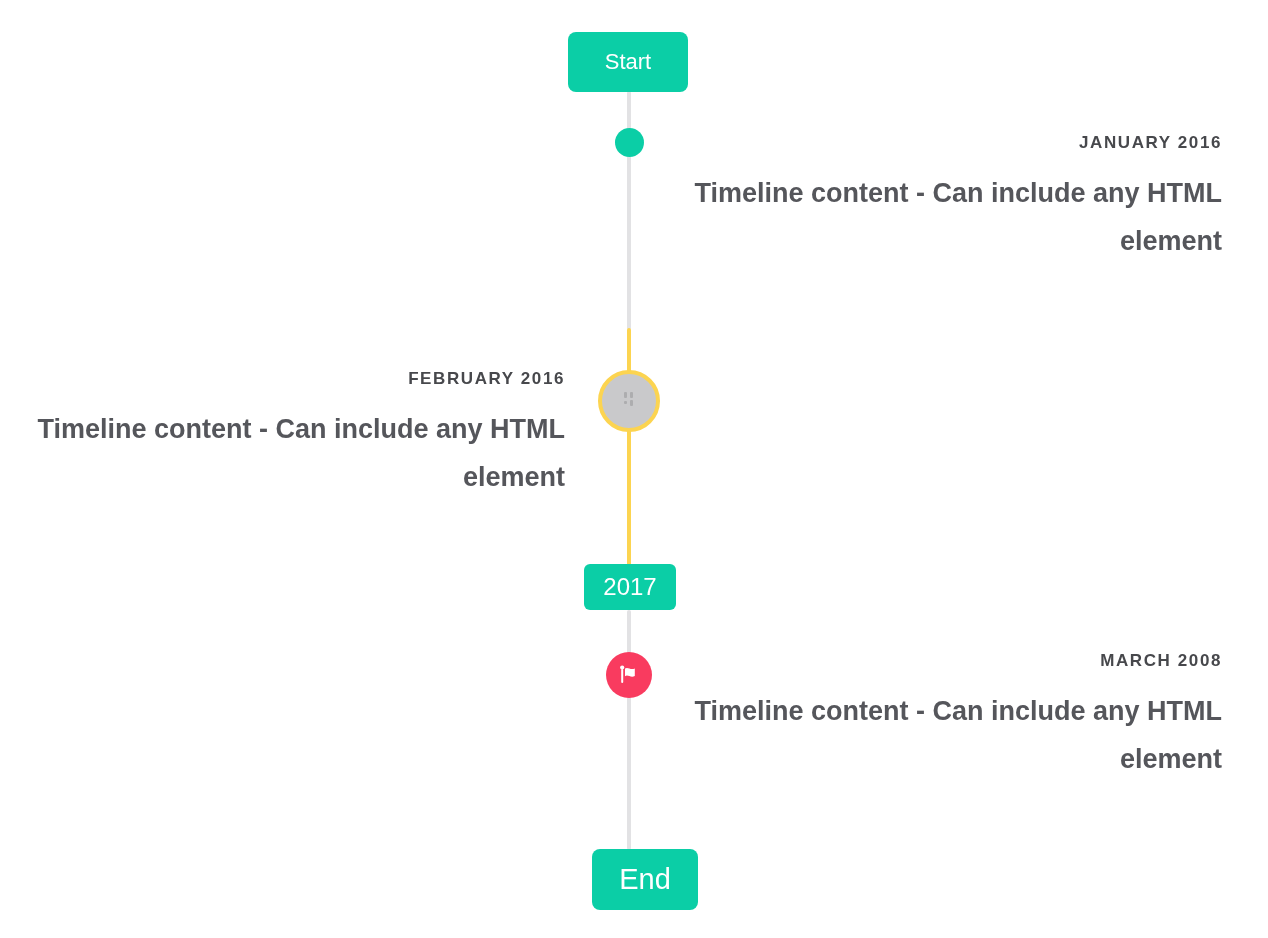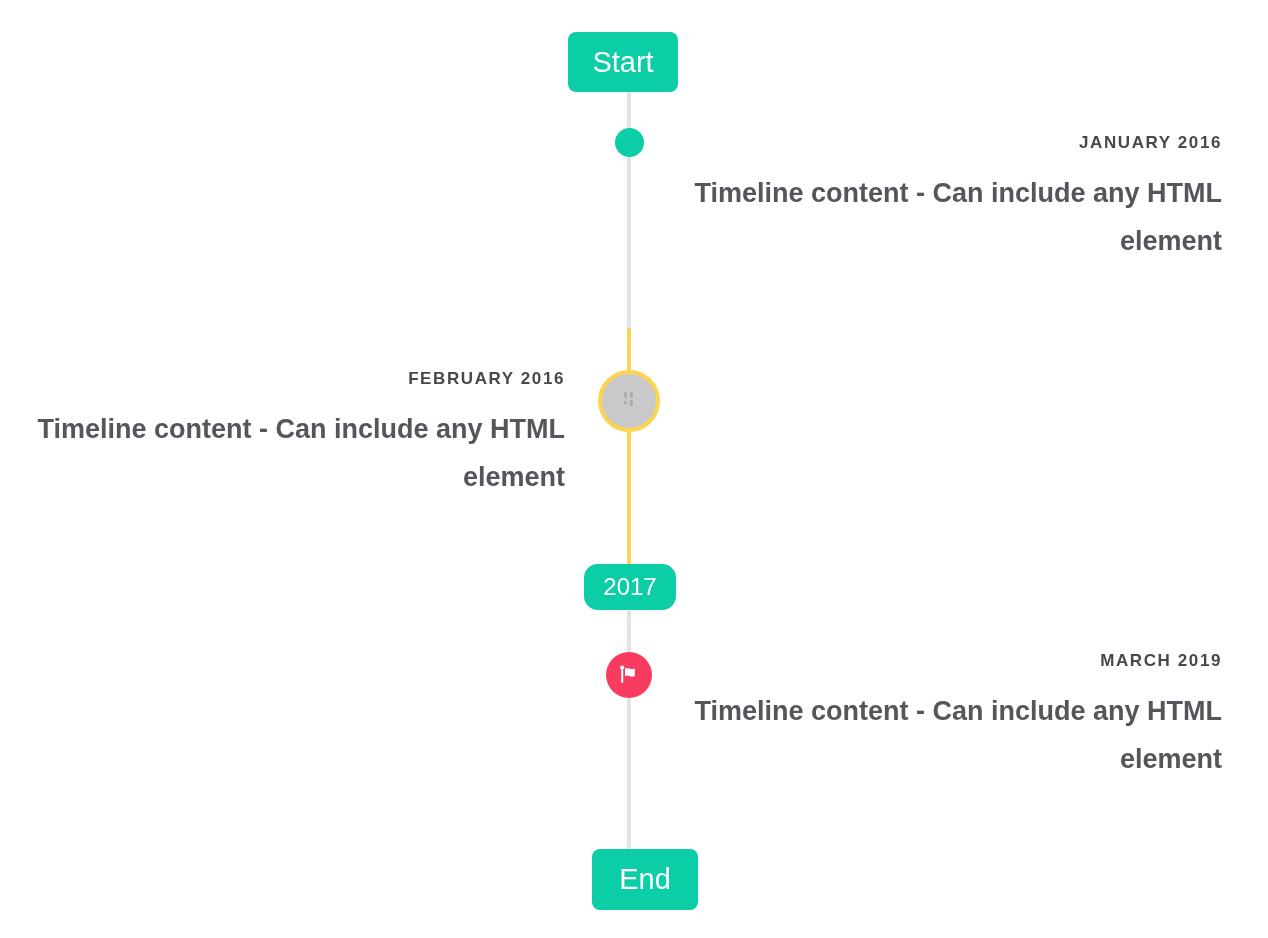--- a/index.html
+++ b/index.html
@@ -32,22 +32,22 @@
   
   .plate {
     position: absolute;
     background: #0bcea6;
     color: #ffffff;
     display: flex;
     align-items: center;
     justify-content: center;
     border-radius: 8px;
   }
-  #plate-start { left: 568px; top: 32px;  width: 110px; height: 60px; font-size: 29px; align-items: center; }
-  #plate-year  { left: 584px; top: 564px; width: 92px;  height: 46px; font-size: 24px; border-radius: 14px; }
+  #plate-start { left: 568px; top: 32px;  width: 120px; height: 60px; font-size: 22px; align-items: center; }
+  #plate-year  { left: 584px; top: 564px; width: 92px;  height: 46px; font-size: 24px; border-radius: 6px; }
   #plate-end   { left: 592px; top: 849px; width: 106px; height: 61px; font-size: 29px; }
 
   
   .marker-dot {
     position: absolute;
     left: 615px; top: 128px;
     width: 29px; height: 29px;
     border-radius: 50%;
     background: #0bcea6;
   }
@@ -148,21 +148,21 @@
         <g fill="#ffffff">
           <circle cx="5.2" cy="4.6" r="2.1"></circle>
           <rect x="4.2" y="6" width="2" height="14" rx="1"></rect>
           <path d="M8 5.6 C 11 3.4, 13.5 7.6, 17.8 5.4 L 17.8 13 C 13.5 15.2, 11 11, 8 13.2 Z"></path>
         </g>
       </svg>
     </span>
   </div>
 
   <div id="entry-mar" class="entry entry-right">
-    <div class="entry-title">MARCH 2019</div>
+    <div class="entry-title">MARCH 2008</div>
     <div class="entry-content">Timeline content - Can include any HTML element</div>
   </div>
 
   <div id="plate-end" class="plate">
     <span>End</span>
   </div>
 
 </div>
 
 </body></html>

